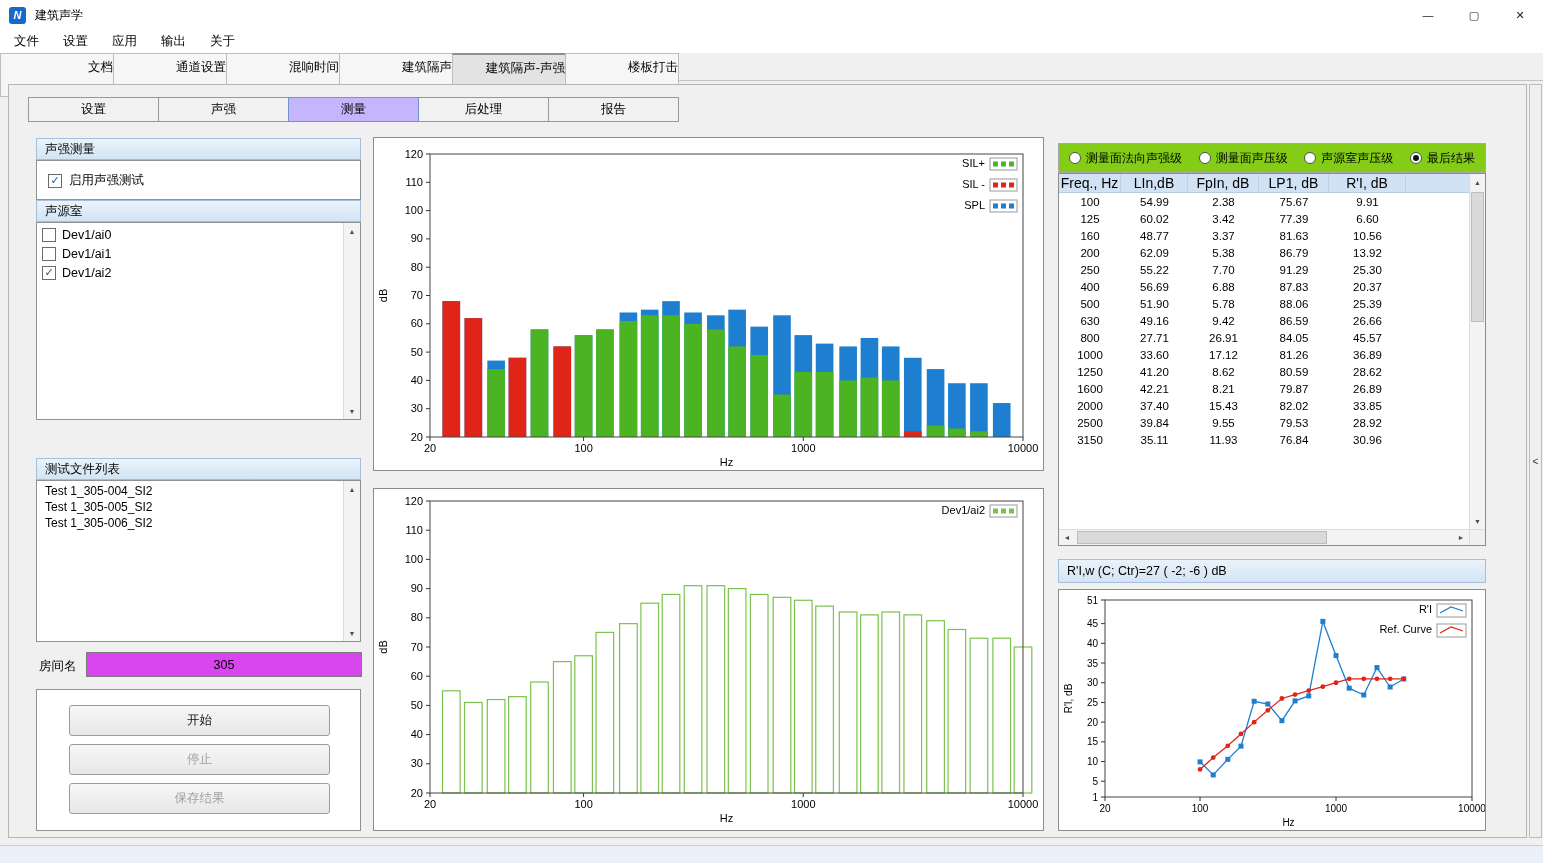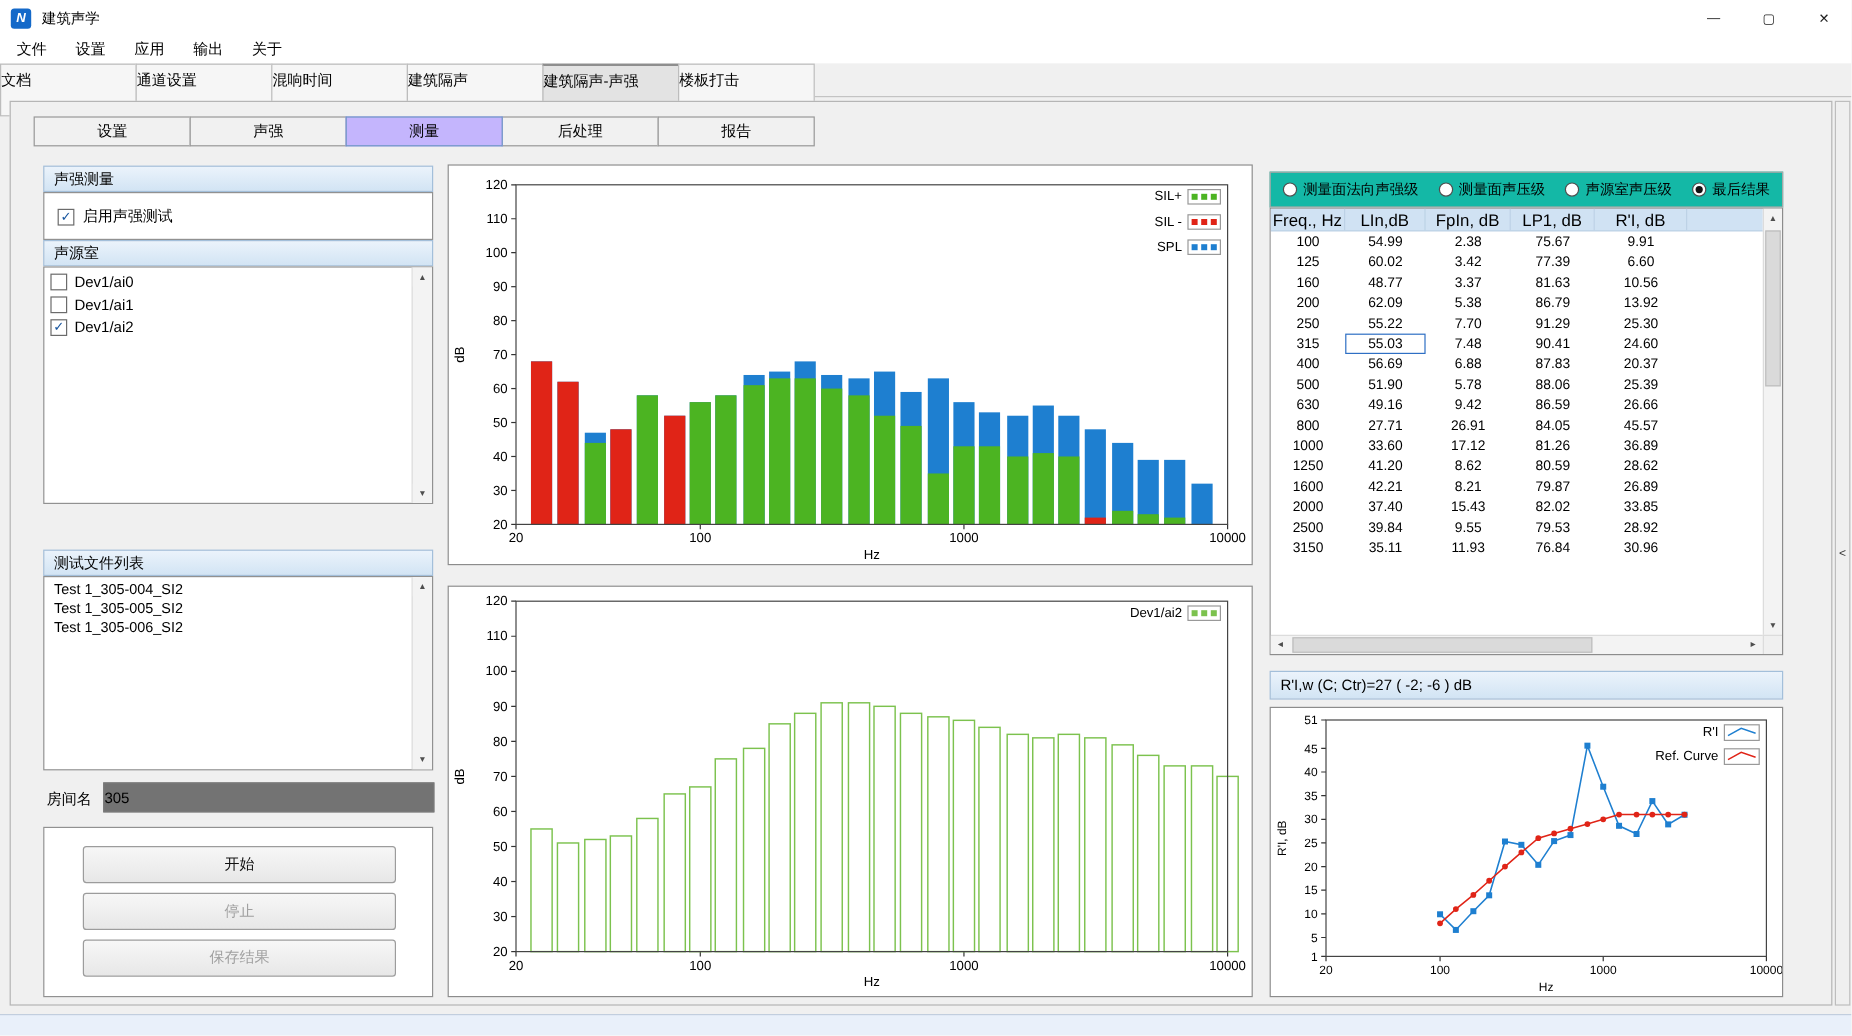--- a/index.html
+++ b/index.html
@@ -7,21 +7,21 @@
 body{font-family:"Liberation Sans","DejaVu Sans",sans-serif;color:#000;background:#fff}
 #app{position:relative;width:1543px;height:863px;background:#f0f0f0;overflow:hidden;font-size:12px}
 .titlebar{position:absolute;left:0;top:0;width:100%;height:30px;background:#fff;display:flex;align-items:center}
 .app-logo{width:17px;height:17px;margin:0 9px;background:#1469c9;color:#fff;font-size:11px;font-weight:bold;font-style:italic;display:flex;align-items:center;justify-content:center;border-radius:3px}
 .title-text{font-size:12px}
 .win-controls{position:absolute;right:0;top:0;display:flex;height:30px}
 .win-btn{width:46px;height:30px;display:flex;align-items:center;justify-content:center;font-size:11px;color:#222}
 .menubar{position:absolute;left:0;top:30px;width:100%;height:23px;background:#fff;display:flex;align-items:center;padding-left:2px}
 .menu-item{padding:3px 12px;font-size:12.5px}
 .maintabs{position:absolute;left:0;top:53px;width:100%;height:28px;display:flex;background:#f0f0f0;border-bottom:1px solid #c3c3c3;padding-left:1px}
-.maintab{width:114px;height:44px;line-height:26px;text-align:left;font-size:12.5px;background:#f6f6f6;border:1px solid #bdbdbd;margin-left:-1px}
+.maintab{width:114px;height:44px;line-height:26px;text-align:right;font-size:12.5px;background:#f6f6f6;border:1px solid #bdbdbd;margin-left:-1px}
 .maintab.active{background:#e3e3e3;border-top:2px solid #8e8e8e}
 .content{position:absolute;left:8px;top:84px;width:1519px;height:754px;background:#f0f0f0;border:1px solid #b5b5b5}
 .subtabs{position:absolute;left:20px;top:12px;display:flex}
 .subtab{width:131px;height:25px;line-height:23px;text-align:center;font-size:12.5px;background:#f1f1f1;border:1px solid #989898;margin-left:-1px}
 .subtab.active{background:#c4b5fd;border-color:#6f96c5;position:relative;z-index:2}
 .group-header{position:absolute;width:325px;height:22px;line-height:21px;padding-left:8px;font-size:12.5px;background:linear-gradient(#ebf3fb,#d2e4f4);border:1px solid #a3bfda;white-space:nowrap;overflow:hidden}
 .box{position:absolute;width:325px;background:#fff;border:1px solid #919191}
 .cb-row{display:flex;align-items:center;gap:7px;padding:11px 0 0 11px;font-size:12.5px}
 .cb{width:14px;height:14px;background:#fff;border:1px solid #6b6b6b;display:inline-flex;align-items:center;justify-content:center;font-size:11px;color:#17559e;flex:none}
 .listbox{position:absolute;width:325px;background:#fff;border:1px solid #919191}
@@ -29,25 +29,25 @@
 .chan-item{display:flex;align-items:center;gap:6px;height:19px;font-size:12.5px;padding-left:2px}
 .file-item{height:16px;font-size:12px;line-height:16px;padding-left:5px;white-space:nowrap}
 .vscroll{position:absolute;right:0;top:0;bottom:0;width:17px;background:#f3f3f3;border-left:1px solid #dcdcdc;display:flex;flex-direction:column}
 .hscroll{position:absolute;left:0;bottom:0;height:16px;background:#f3f3f3;border-top:1px solid #dcdcdc;display:flex}
 .sb-btn{flex:none;width:100%;height:16px;display:flex;align-items:center;justify-content:center;font-size:7px;color:#4e4e4e;background:#f3f3f3}
 .hscroll .sb-btn{width:16px;height:100%}
 .sb-track{flex:1;position:relative}
 .sb-thumb{position:absolute;background:#dadada;border:1px solid #bdbdbd}
 .sb-corner{position:absolute;right:0;bottom:0;width:16px;height:16px;background:#f0f0f0;border-left:1px solid #dcdcdc;border-top:1px solid #dcdcdc}
 .room-label{position:absolute;font-size:12.5px}
-.room-input{position:absolute;border:1px solid #7a7a7a;background:#737373;font-size:12.5px;text-align:left;font-family:inherit}
+.room-input{position:absolute;border:1px solid #7a7a7a;background:#d946ef;font-size:12.5px;text-align:center;font-family:inherit}
 .act-btn{position:absolute;left:32px;width:261px;height:31px;background:linear-gradient(#f7f7f7,#e7e7e7);border:1px solid #9c9c9c;border-radius:3px;font-size:12.5px;font-family:inherit;color:#111}
 .act-btn.disabled{color:#a0a0a0}
 .chart-panel{position:absolute;background:#fff;border:1px solid #8c8c8c}
-.radio-row{position:absolute;background:#14b8a6;border:1px solid #a8a8a8;display:flex;align-items:center;justify-content:space-between;padding:0 10px}
+.radio-row{position:absolute;background:#84cc16;border:1px solid #a8a8a8;display:flex;align-items:center;justify-content:space-between;padding:0 10px}
 .radio-item{display:flex;align-items:center;gap:5px;font-size:12px;white-space:nowrap}
 .radio{width:12px;height:12px;border:1px solid #4e4e4e;border-radius:50%;background:#fff;position:relative;flex:none}
 .radio.sel::after{content:"";position:absolute;left:2px;top:2px;right:2px;bottom:2px;border-radius:50%;background:#111}
 .table-wrap{position:absolute;background:#fff;border:1px solid #8c8c8c}
 .tgrid{display:grid;grid-template-columns:62px 67px 71px 70px 77px 1fr}
 .thead{position:absolute;left:0;top:0;right:16px;height:19px;background:#d0e2f3;border-bottom:1px solid #b6cce2}
 .th{font-size:14px;display:flex;align-items:center;justify-content:center;border-right:1px solid #bdd2e6;white-space:nowrap}
 .th.filler{border-right:none}
 .tbody{position:absolute;left:0;top:19px;right:16px;bottom:16px;background:#fff;overflow:hidden}
 .trow{height:17px}
@@ -387,28 +387,20 @@
           </div>
           <div class="trow tgrid">
             <div class="td">250</div>
             <div class="td">55.22</div>
             <div class="td">7.70</div>
             <div class="td">91.29</div>
             <div class="td">25.30</div>
             <div class="td"></div>
           </div>
           <div class="trow tgrid">
-            <div class="td">315</div>
-            <div class="td sel">55.03</div>
-            <div class="td">7.48</div>
-            <div class="td">90.41</div>
-            <div class="td">24.60</div>
-            <div class="td"></div>
-          </div>
-          <div class="trow tgrid">
             <div class="td">400</div>
             <div class="td">56.69</div>
             <div class="td">6.88</div>
             <div class="td">87.83</div>
             <div class="td">20.37</div>
             <div class="td"></div>
           </div>
           <div class="trow tgrid">
             <div class="td">500</div>
             <div class="td">51.90</div>

